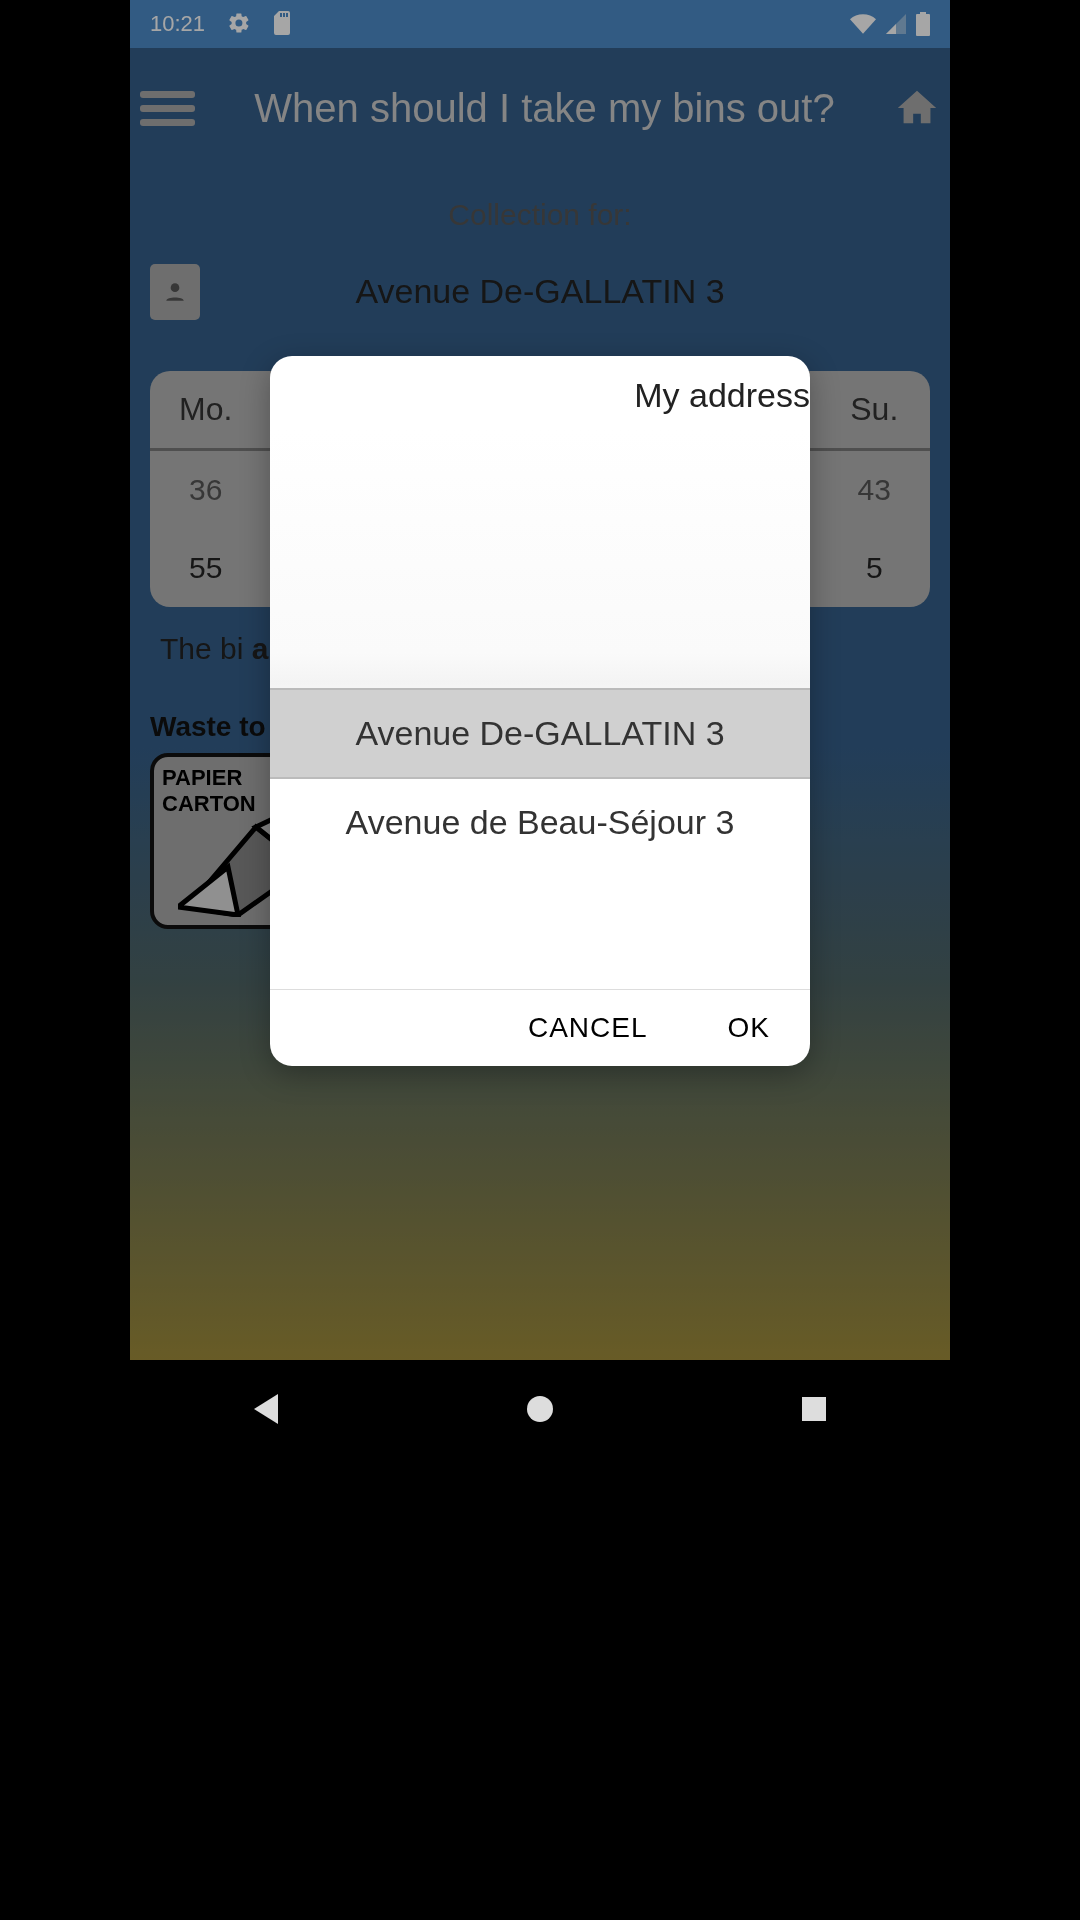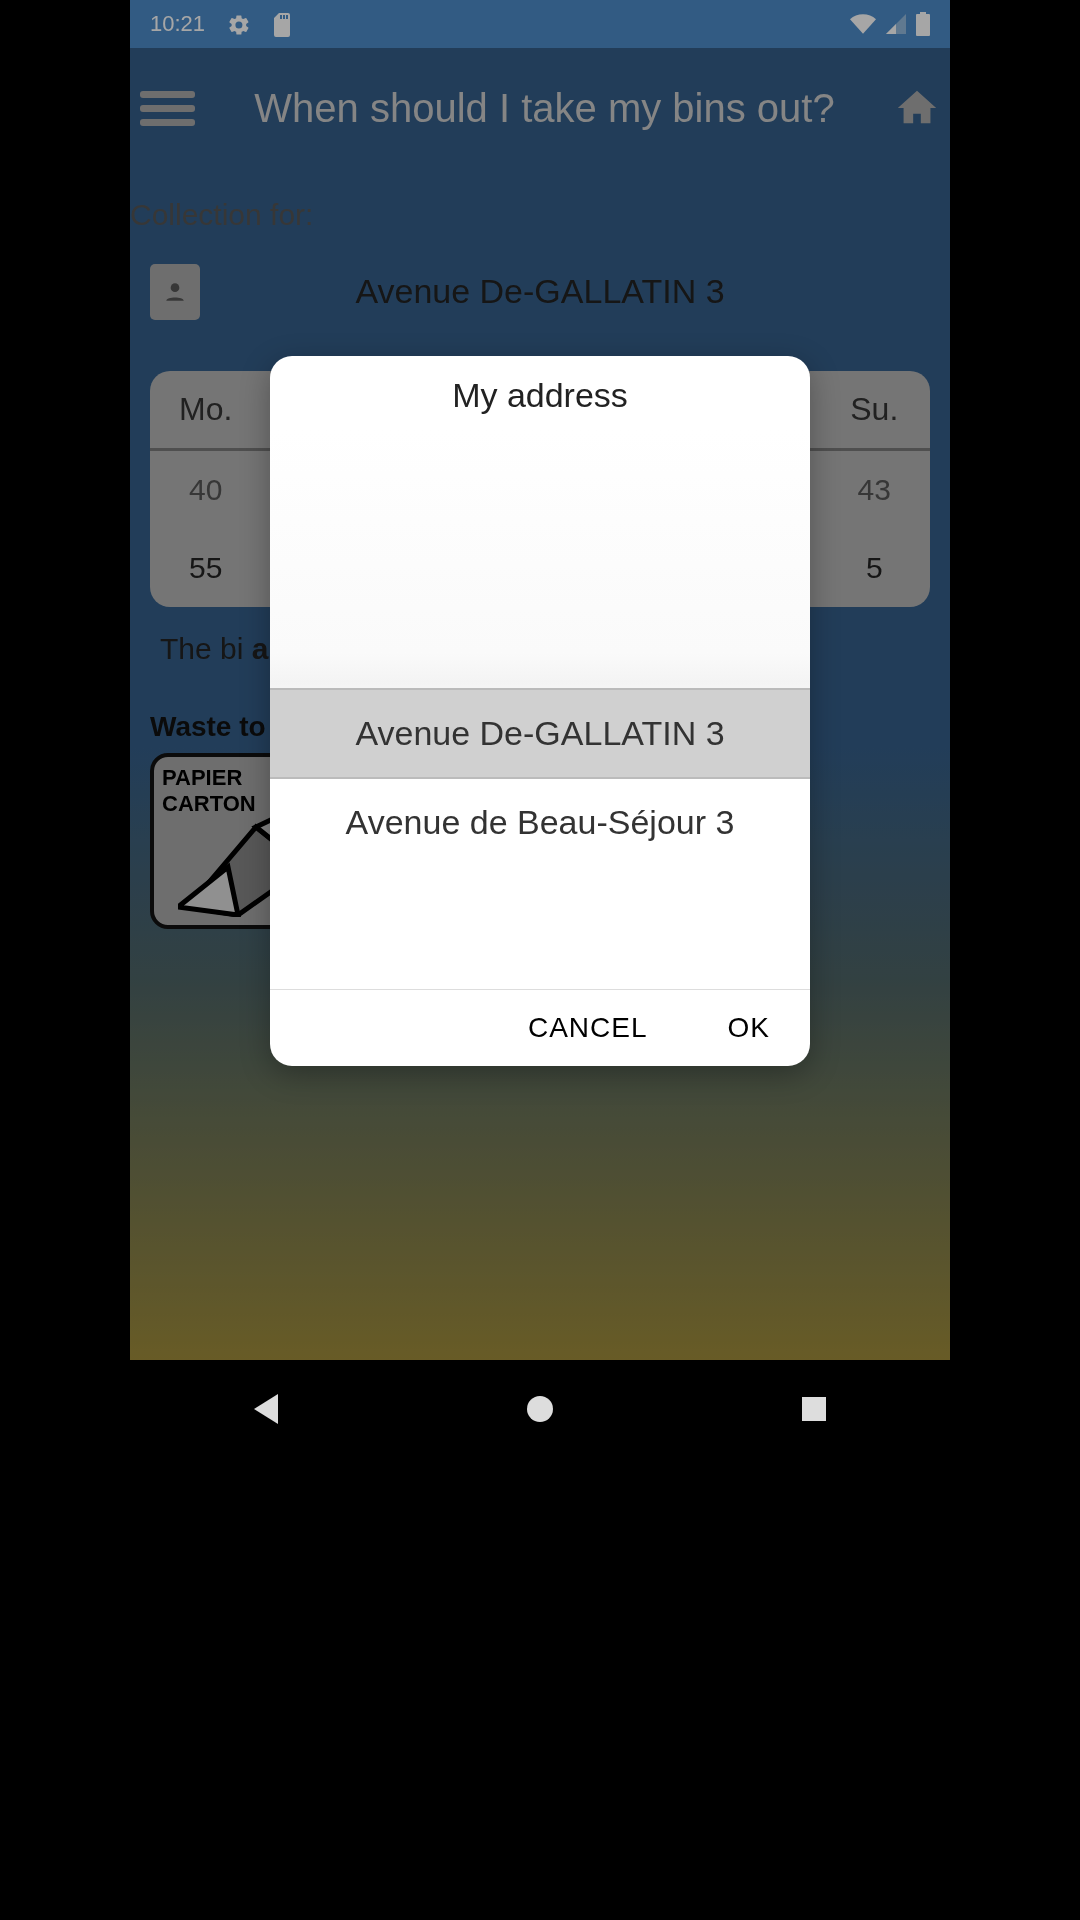--- a/index.html
+++ b/index.html
@@ -31,21 +31,21 @@
     height: 48px;
     background: #4d8cc9;
     display: flex;
     align-items: center;
     justify-content: space-between;
     color: #fff;
     font-size: 22px;
     font-weight: 500;
     padding: 0 20px;
   }
-  .status-left { display: flex; align-items: flex-end; gap: 22px; }
+  .status-left { display: flex; align-items: flex-start; gap: 22px; }
   .status-right { display: flex; align-items: center; gap: 10px; }
   
   .header {
     position: relative;
     display: flex;
     align-items: center;
     justify-content: space-between;
     padding: 10px 10px 0 10px;
     height: 110px;
     gap: 32px;
@@ -64,21 +64,21 @@
     color: #ccc;
     font-size: 40px;
     font-weight: 500;
     padding: 0 10px;
     line-height: 1.1;
   }
   .home-icon { color:#aaa; }
   
   .collection-for {
     position: relative;
-    text-align: left;
+    text-align: center;
     color: #555;
     font-size: 30px;
     margin-top: 40px;
   }
   .address-row {
     position: relative;
     display: flex;
     align-items: center;
     justify-content: center;
     margin-top: 40px;
@@ -172,21 +172,21 @@
     top: 356px;
     left: 50%;
     transform: translateX(-50%);
     width: 540px;
     background: #fff;
     border-radius: 22px;
     overflow: hidden;
     box-shadow: 0 8px 30px rgba(0,0,0,0.3);
   }
   .dialog-title {
-    text-align: center;
+    text-align: right;
     font-size: 34px;
     font-weight: 500;
     padding: 20px 0 15px 0;
     color:#222;
   }
   .picker {
     height: 560px;
     position: relative;
     background: linear-gradient(to bottom,#fff 0%, #fafafa 40%, #f4f4f4 45%, #fff 55%);
     border-bottom: 1px solid #ddd;
@@ -276,21 +276,21 @@
     <span>Avenue De-GALLATIN 3</span>
   </div>
 
   <div class="week-card">
     <div class="week-head">
       <div>Mo.</div>
       <div></div>
       <div>Su.</div>
     </div>
     <div class="week-row">
-      <div>40</div>
+      <div>36</div>
       <div></div>
       <div>43</div>
     </div>
     <div class="week-row" style="color:#222;">
       <div>55</div>
       <div></div>
       <div>5</div>
     </div>
   </div>
 

